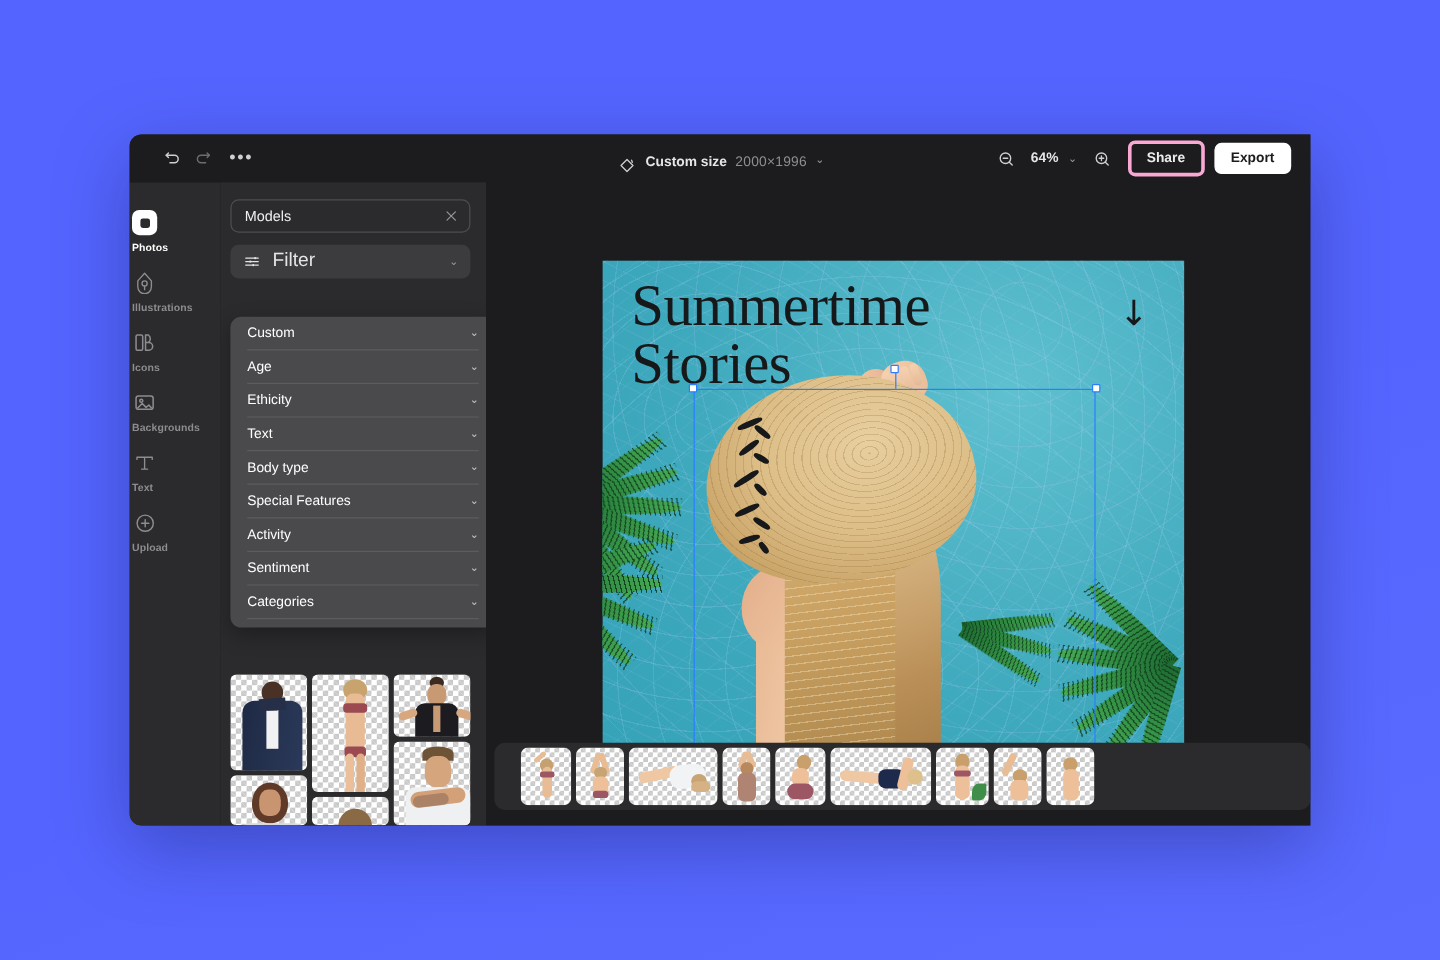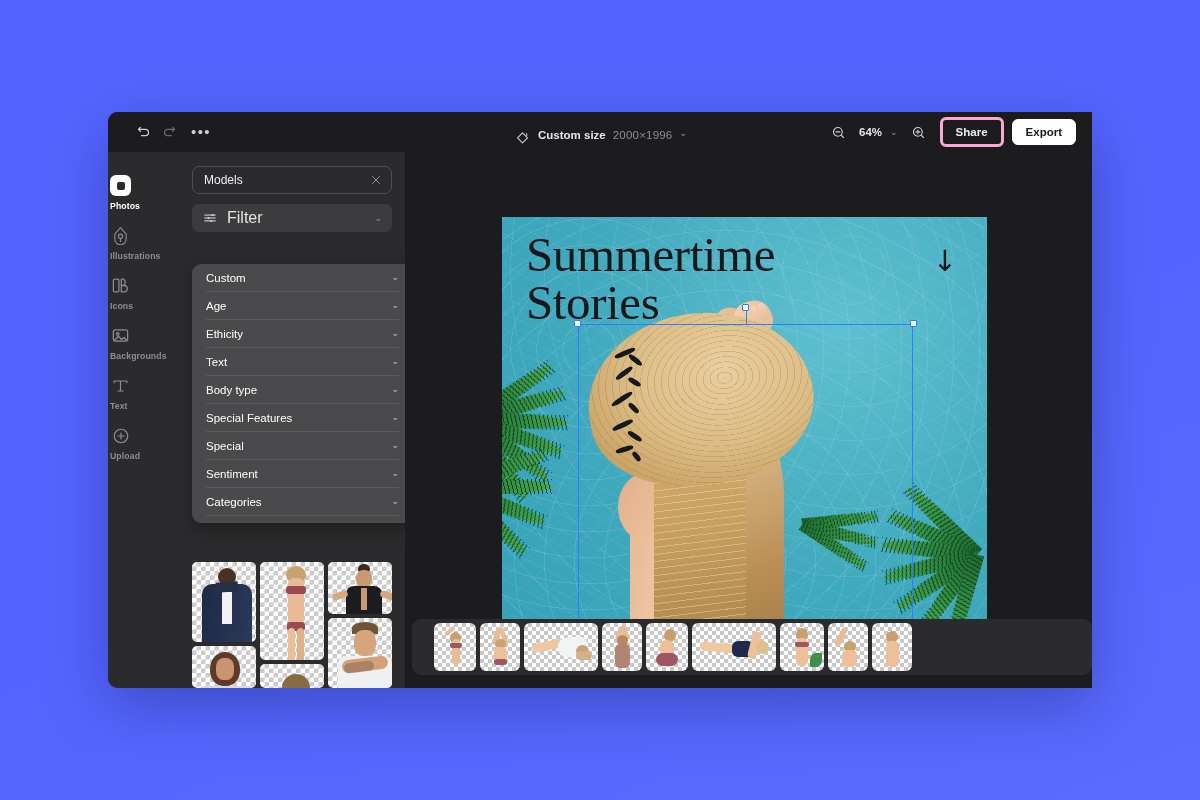--- a/index.html
+++ b/index.html
@@ -517,21 +517,21 @@
         </div>
         <div class="frow">
           <span class="frow-lbl">Body type</span>
           <span class="caret">⌄</span>
         </div>
         <div class="frow">
           <span class="frow-lbl">Special Features</span>
           <span class="caret">⌄</span>
         </div>
         <div class="frow">
-          <span class="frow-lbl">Special</span>
+          <span class="frow-lbl">Activity</span>
           <span class="caret">⌄</span>
         </div>
         <div class="frow">
           <span class="frow-lbl">Sentiment</span>
           <span class="caret">⌄</span>
         </div>
         <div class="frow">
           <span class="frow-lbl">Categories</span>
           <span class="caret">⌄</span>
         </div>

